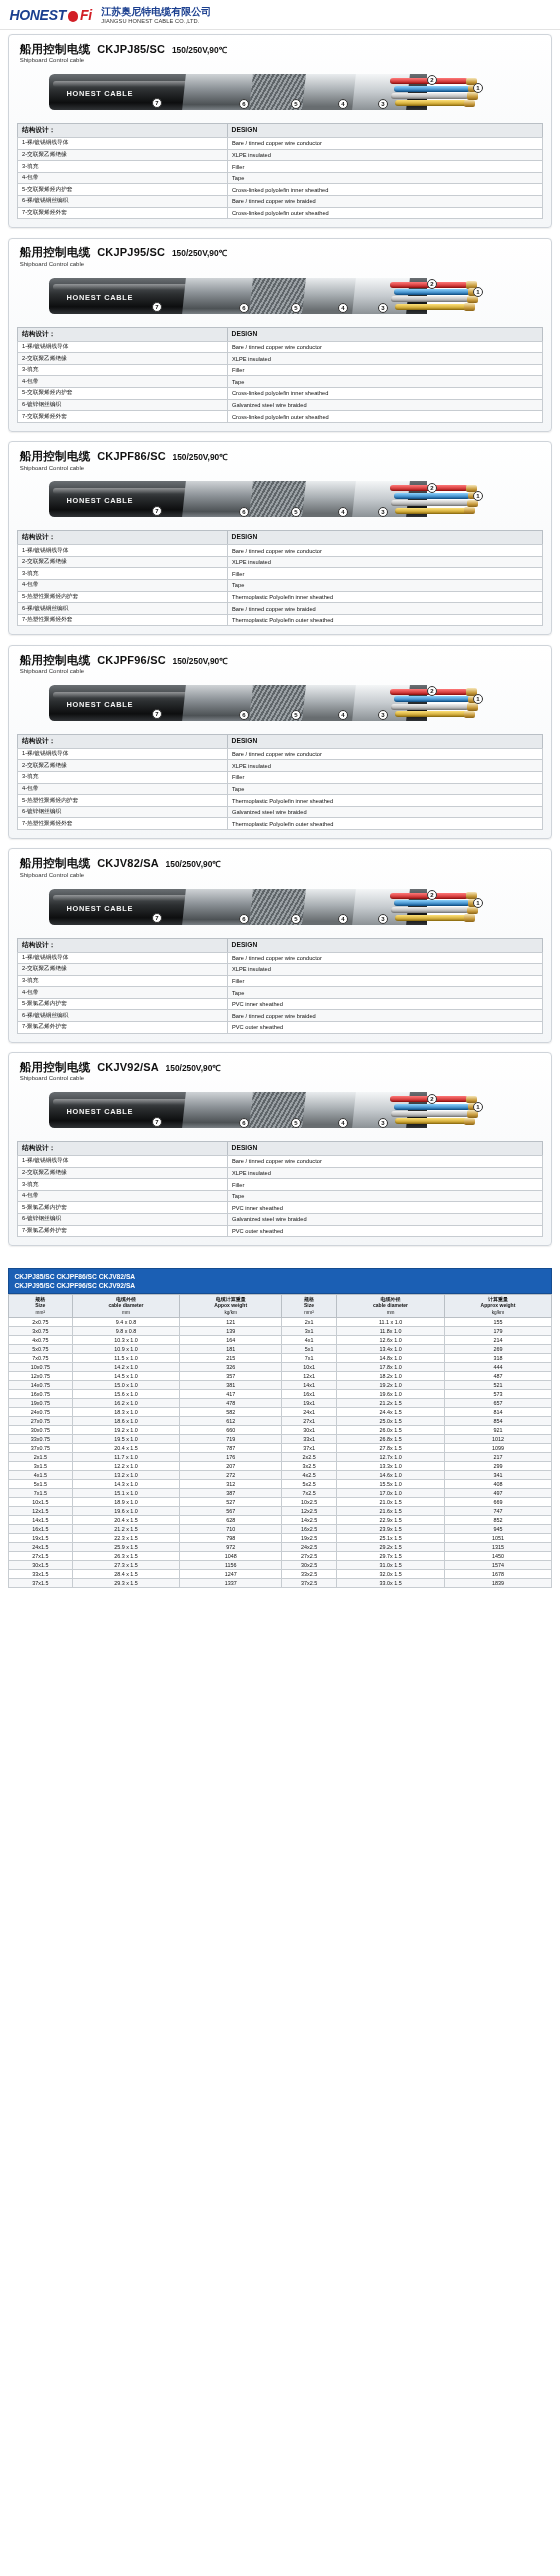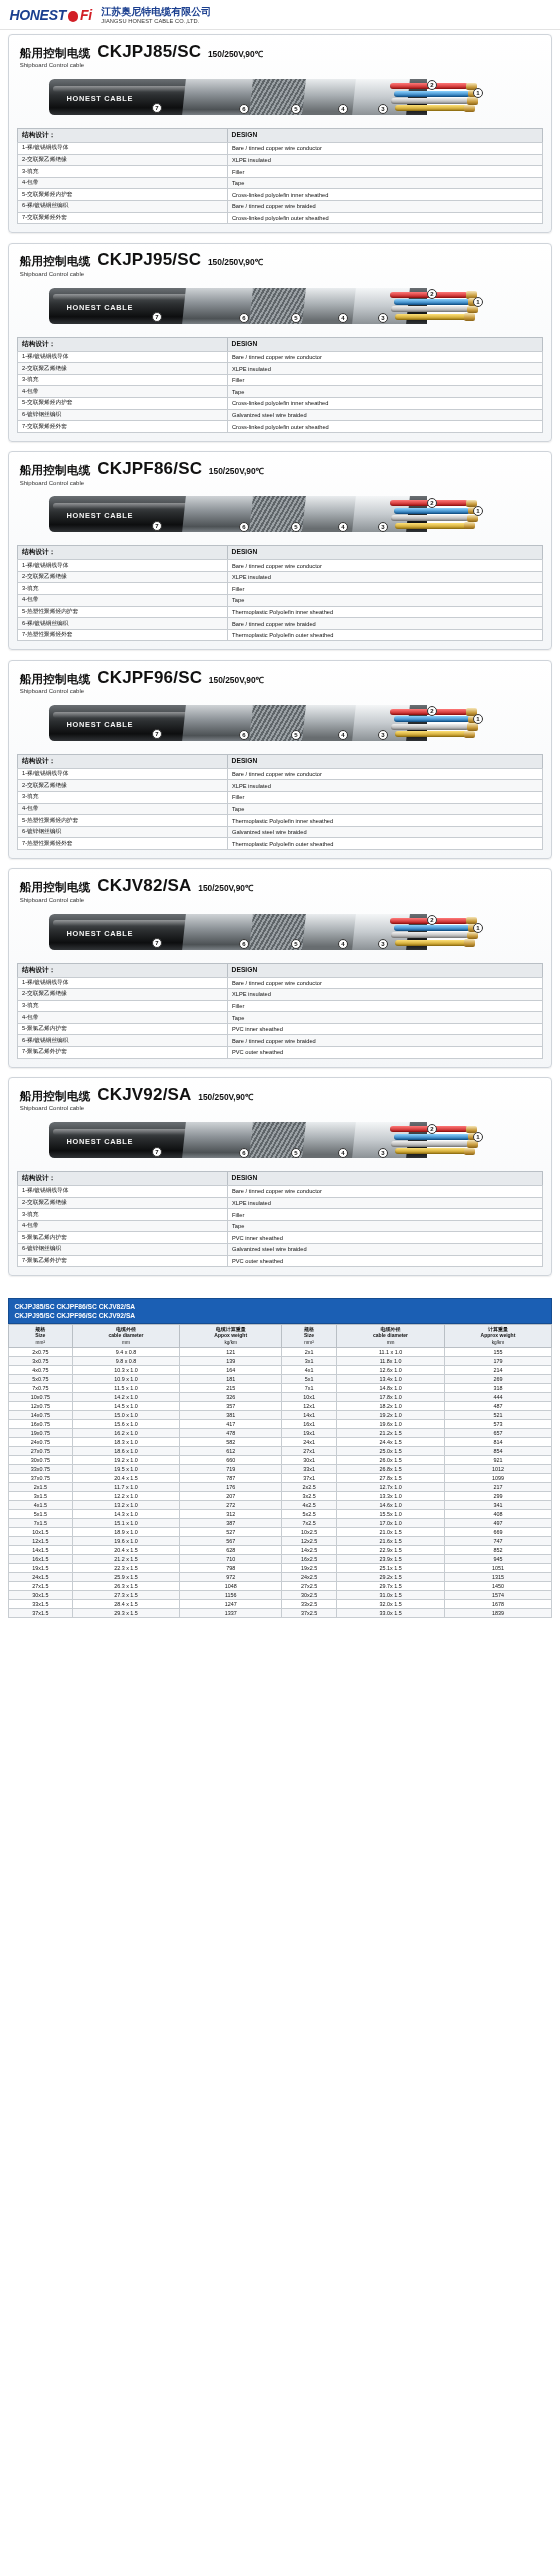--- a/index.html
+++ b/index.html
@@ -64,21 +64,21 @@
     gap: 6.7px;
     padding-left: 2.7px;
   }
   .title-cn {
     font-size: 11.5px;
     font-weight: bold;
     color: #111;
     letter-spacing: 0.3px;
   }
   .title-code {
-    font-size: 17px;
+    font-size: 11px;
     font-weight: bold;
     color: #111;
     letter-spacing: 0.2px;
   }
   .title-rating {
     font-size: 8.4px;
     font-weight: bold;
     color: #111;
   }
   .title-en {

